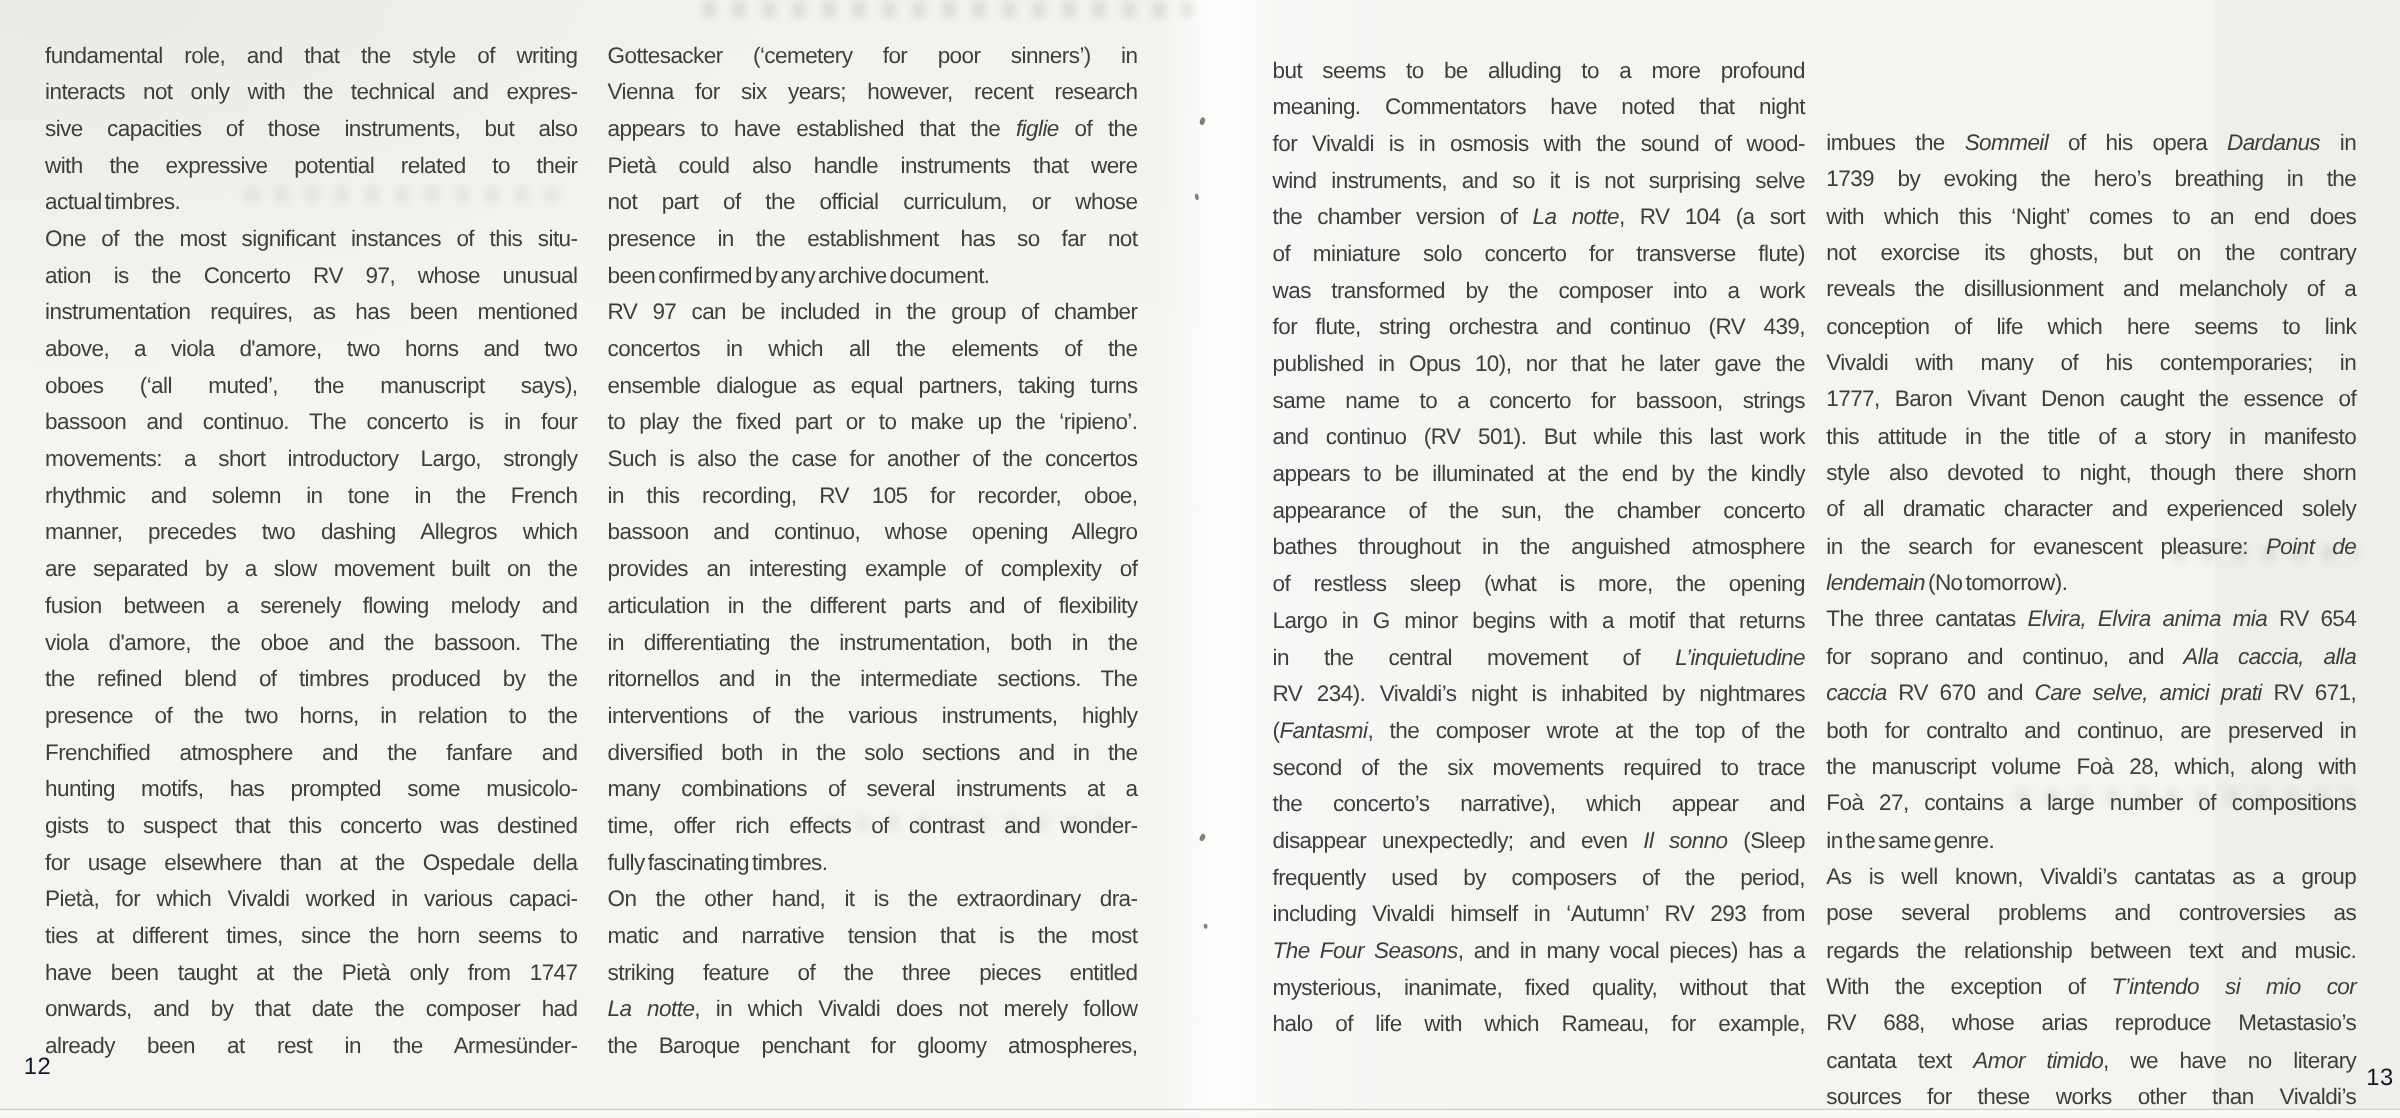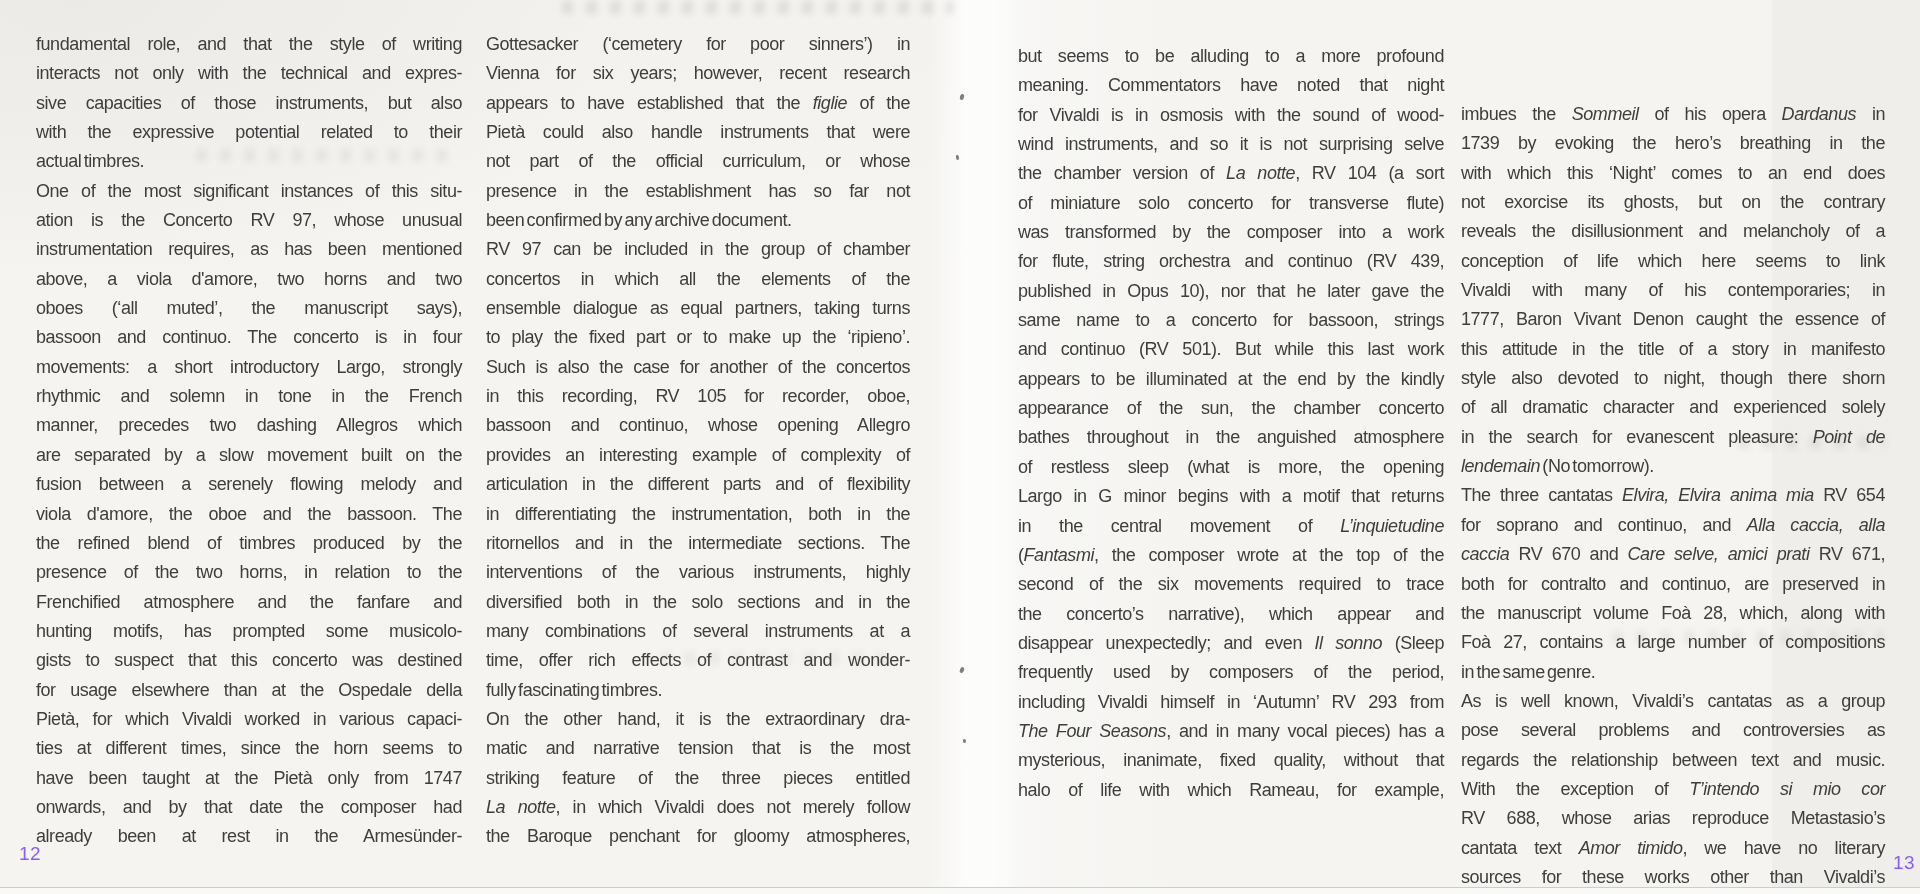--- a/index.html
+++ b/index.html
@@ -43,21 +43,21 @@
   .col-4 { left: 1461px; top: 54px; width: 424px; margin-top: 46px; }
   .line {
     height: 29.35px; line-height: 29.35px;
     text-align: justify; text-align-last: justify; text-justify: inter-word;
     white-space: normal; overflow: visible;
   }
   .line.end { text-align: left; text-align-last: left; }
   .line em { font-style: italic; }
   
   .page-number {
-    position: absolute; font-size: 19px; color: #8b5cf6;
+    position: absolute; font-size: 19px; color: #0f172a;
     letter-spacing: 0.5px;
   }
   .pn-left  { left: 19px;   top: 843px; }
   .pn-right { left: 1893px; top: 852px; text-align: right; }
   
   .ghost {
     position: absolute; height: 13px; border-radius: 3px;
     background: repeating-linear-gradient(90deg,
       rgba(128,126,122,.38) 0 11px, rgba(128,126,122,0) 11px 24px);
     filter: blur(3px); opacity: .45; pointer-events: none;
@@ -174,20 +174,21 @@
       <div class="line"><span>for flute, string orchestra and continuo (RV 439,</span></div>
       <div class="line"><span>published in Opus 10), nor that he later gave the</span></div>
       <div class="line"><span>same name to a concerto for bassoon, strings</span></div>
       <div class="line"><span>and continuo (RV 501). But while this last work</span></div>
       <div class="line"><span>appears to be illuminated at the end by the kindly</span></div>
       <div class="line"><span>appearance of the sun, the chamber concerto</span></div>
       <div class="line"><span>bathes throughout in the anguished atmosphere</span></div>
       <div class="line"><span>of restless sleep (what is more, the opening</span></div>
       <div class="line"><span>Largo in G minor begins with a motif that returns</span></div>
       <div class="line"><span>in the central movement of </span><em>L’inquietudine</em></div>
+      <div class="line"><span>RV 234). Vivaldi’s night is inhabited by nightmares</span></div>
       <div class="line"><span>(</span><em>Fantasmi</em><span>, the composer wrote at the top of the</span></div>
       <div class="line"><span>second of the six movements required to trace</span></div>
       <div class="line"><span>the concerto’s narrative), which appear and</span></div>
       <div class="line"><span>disappear unexpectedly; and even </span><em>Il sonno</em><span> (Sleep</span></div>
       <div class="line"><span>frequently used by composers of the period,</span></div>
       <div class="line"><span>including Vivaldi himself in ‘Autumn’ RV 293 from</span></div>
       <div class="line"><em>The Four Seasons</em><span>, and in many vocal pieces) has a</span></div>
       <div class="line"><span>mysterious, inanimate, fixed quality, without that</span></div>
       <div class="line"><span>halo of life with which Rameau, for example,</span></div>
     </div>

